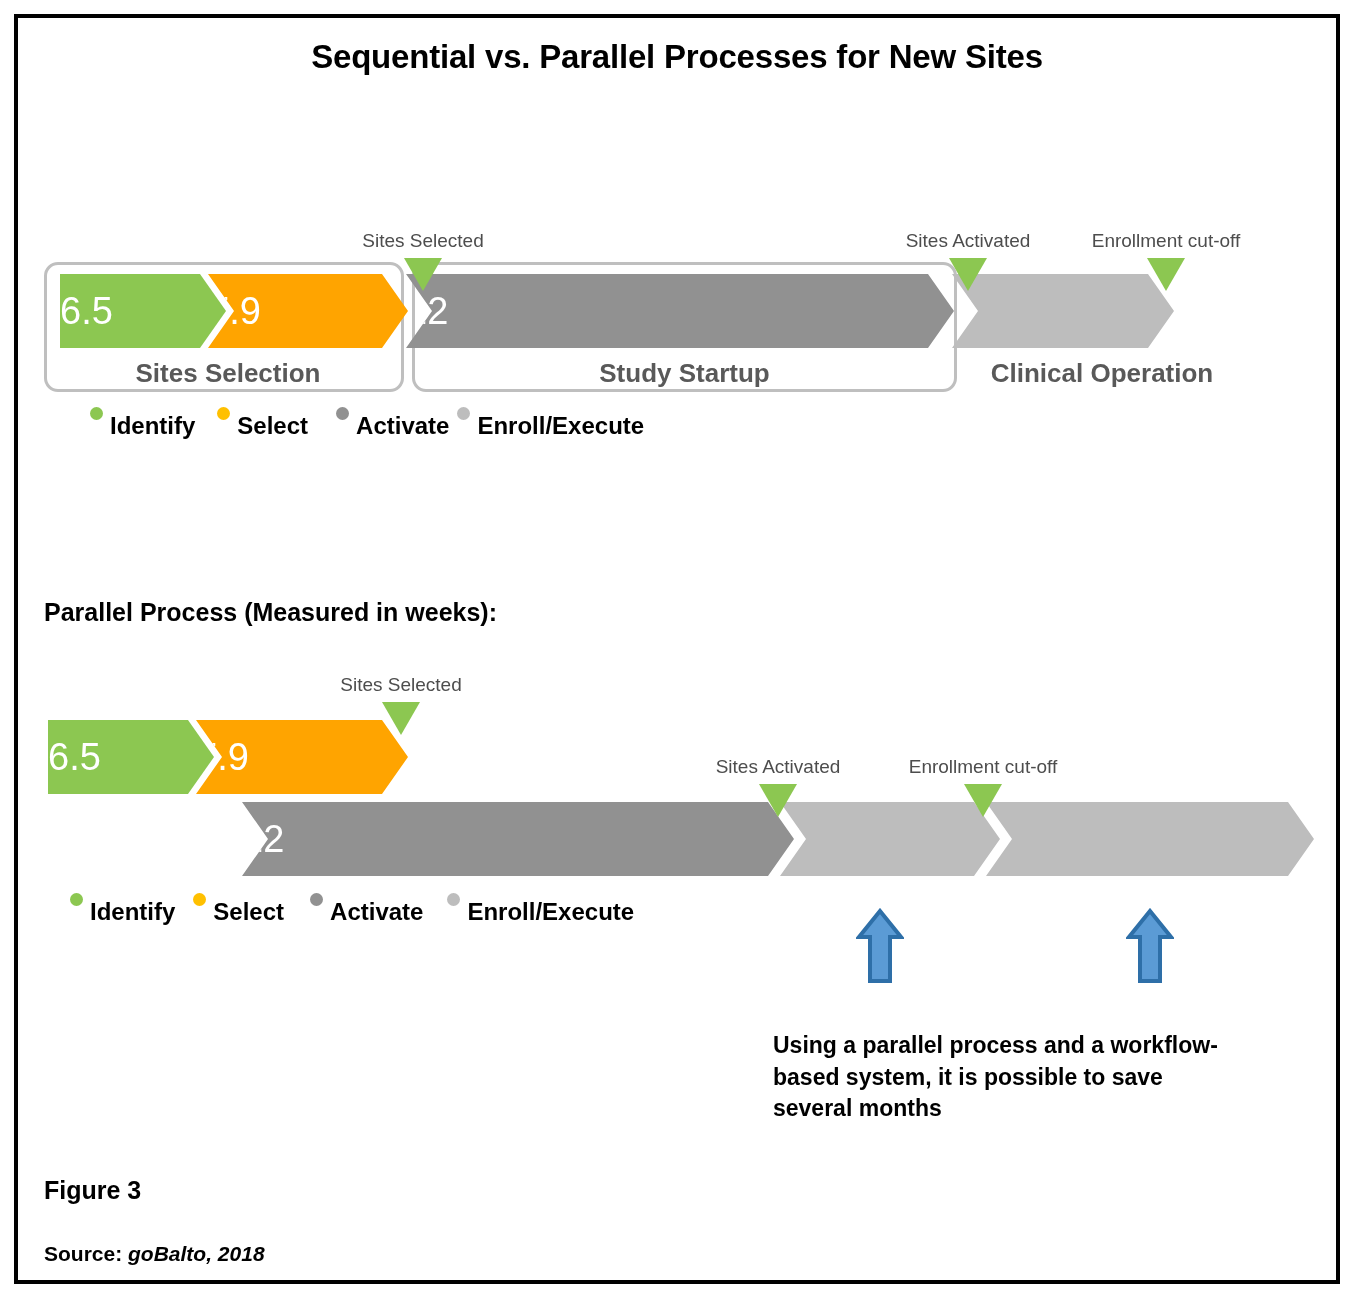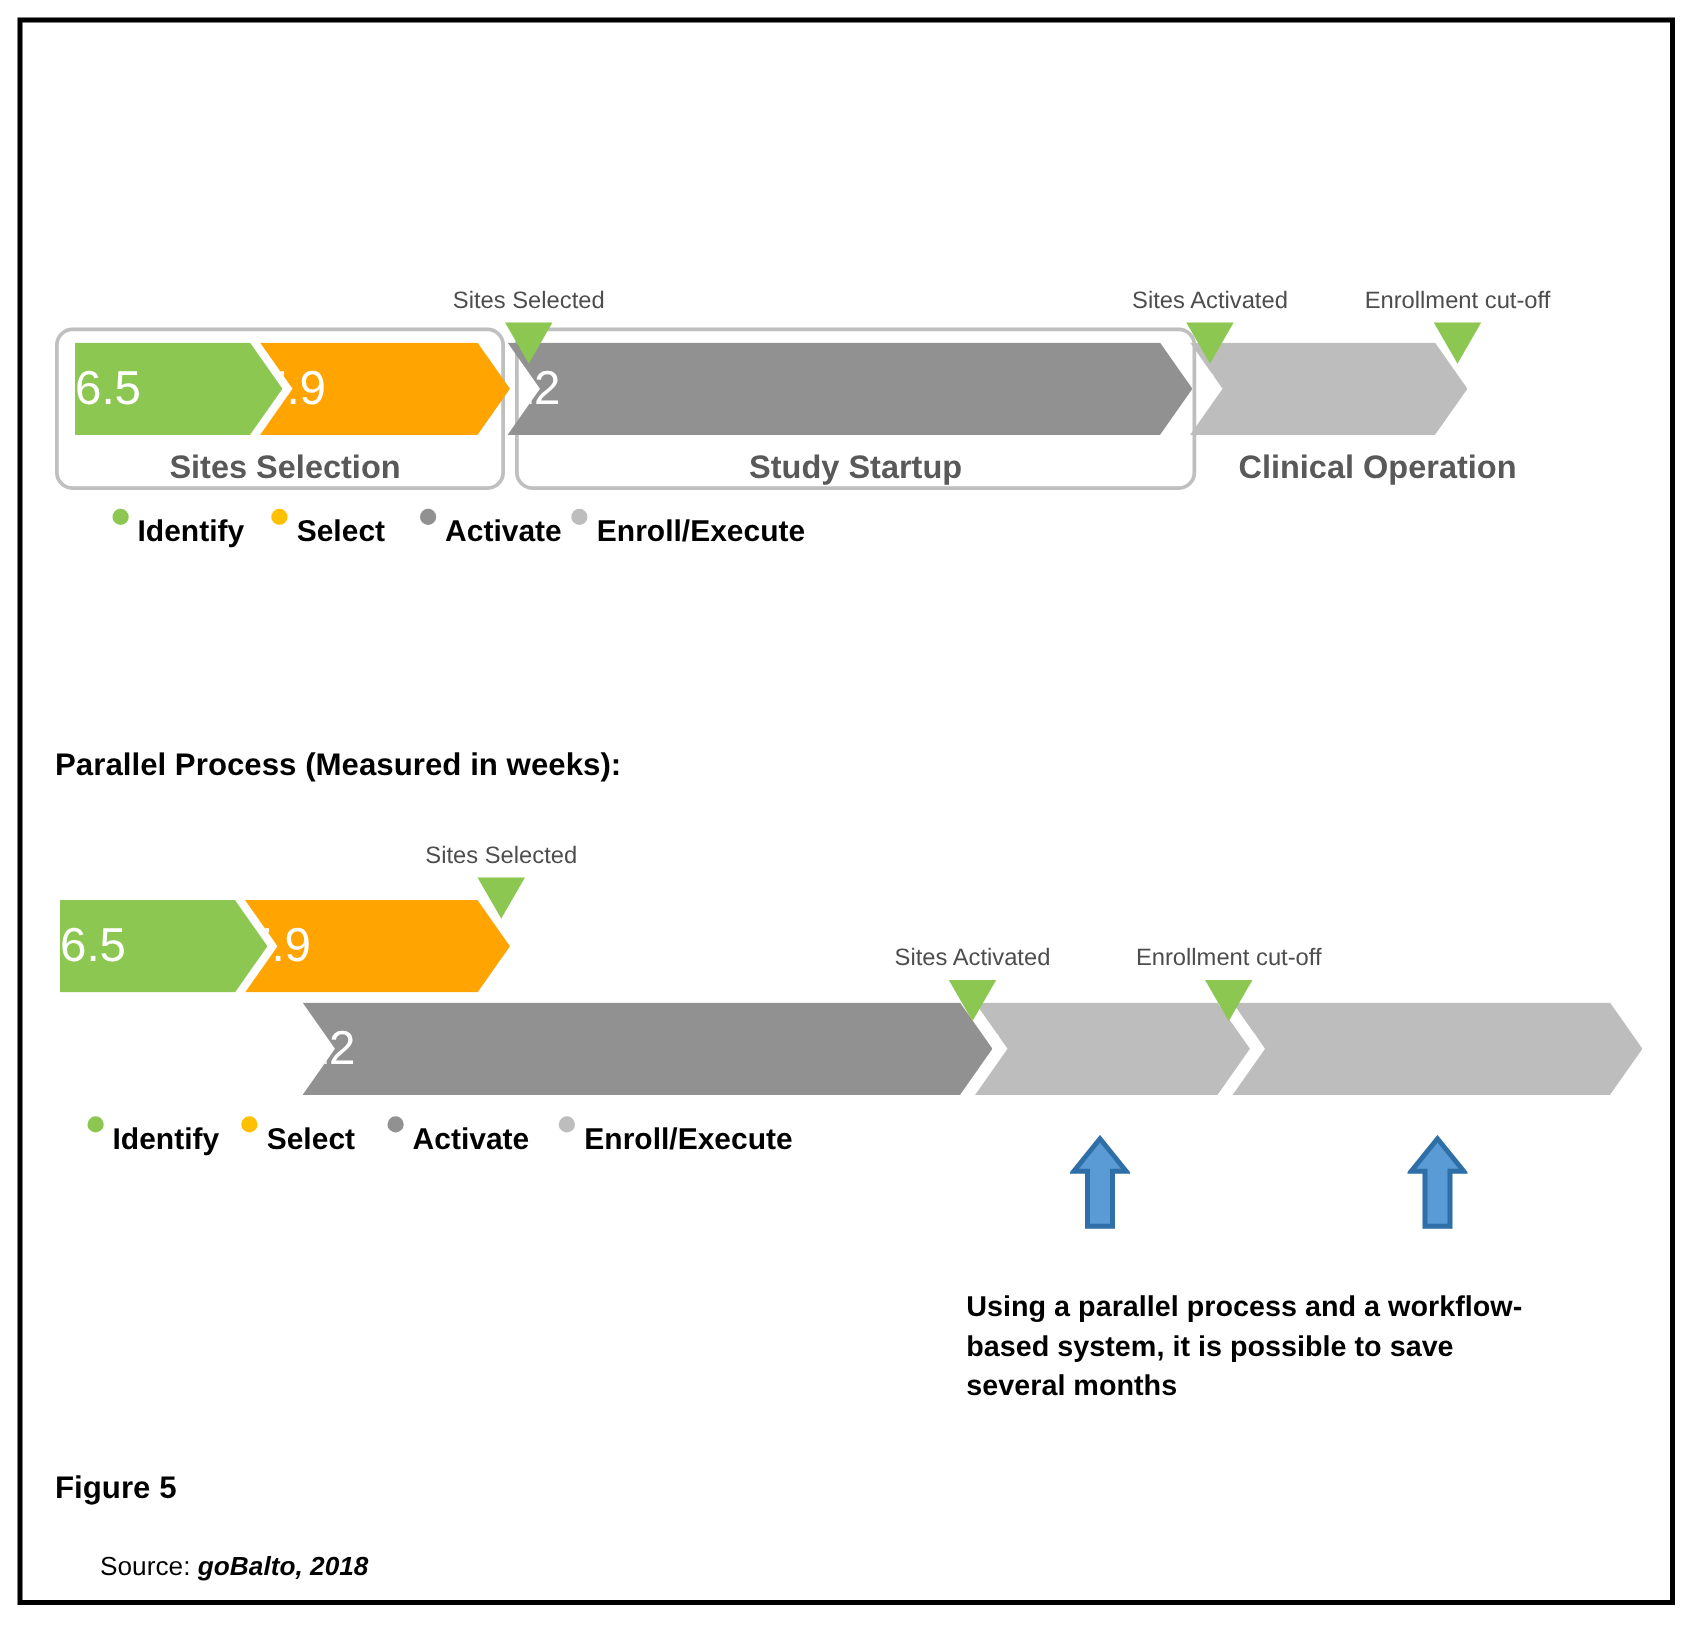--- a/index.html
+++ b/index.html
@@ -172,29 +172,30 @@
     color: #000000;
   }
   #source-line {
     position: absolute;
     left: 26px;
     top: 1224px;
     font-size: 21px;
     color: #000000;
     white-space: nowrap;
   }
-  #source-line .src-key { font-weight: normal; margin-left: 36px; }
+  #source-line .src-key { font-weight: bold; }
   #source-line .src-val { font-style: italic; font-weight: bold; }
 </style>
 </head>
 <body>
 
 <div id="figure-frame">
   <div class="canvas">
 
+    <div id="chart-title">Sequential vs. Parallel Processes for New Sites</div>
 
 
     <div class="group-box" style="left:26px; top:244px; width:360px; height:130px;"></div>
     <div class="group-box" style="left:394px; top:244px; width:545px; height:130px;"></div>
 
     <div class="chev shape-arrow-start green" style="left:42px; top:256px; width:166px; height:74px;">
       <span class="chev-value">6.5</span>
     </div>
 
     <div class="chev shape-chev orange" style="left:190px; top:256px; width:200px; height:74px;">
@@ -300,20 +301,20 @@
       </svg>
     </div>
     <div class="up-arrow" style="left:1132px; top:890px;">
       <svg width="48" height="76" viewBox="0 0 48 76">
         <polygon points="24,3 45,29 34,29 34,73 14,73 14,29 3,29" fill="#5B9BD5" stroke="#2E6FA8" stroke-width="4" stroke-linejoin="miter"></polygon>
       </svg>
     </div>
 
     <div id="callout-text">Using a parallel process and a workflow-based system, it is possible to save several months</div>
 
-    <div id="figure-label">Figure 5</div>
+    <div id="figure-label">Figure 3</div>
     <div id="source-line">
       <span class="src-key">Source:</span>
       <span class="src-val">goBalto, 2018</span>
     </div>
 
   </div>
 </div>
 
 </body></html>

